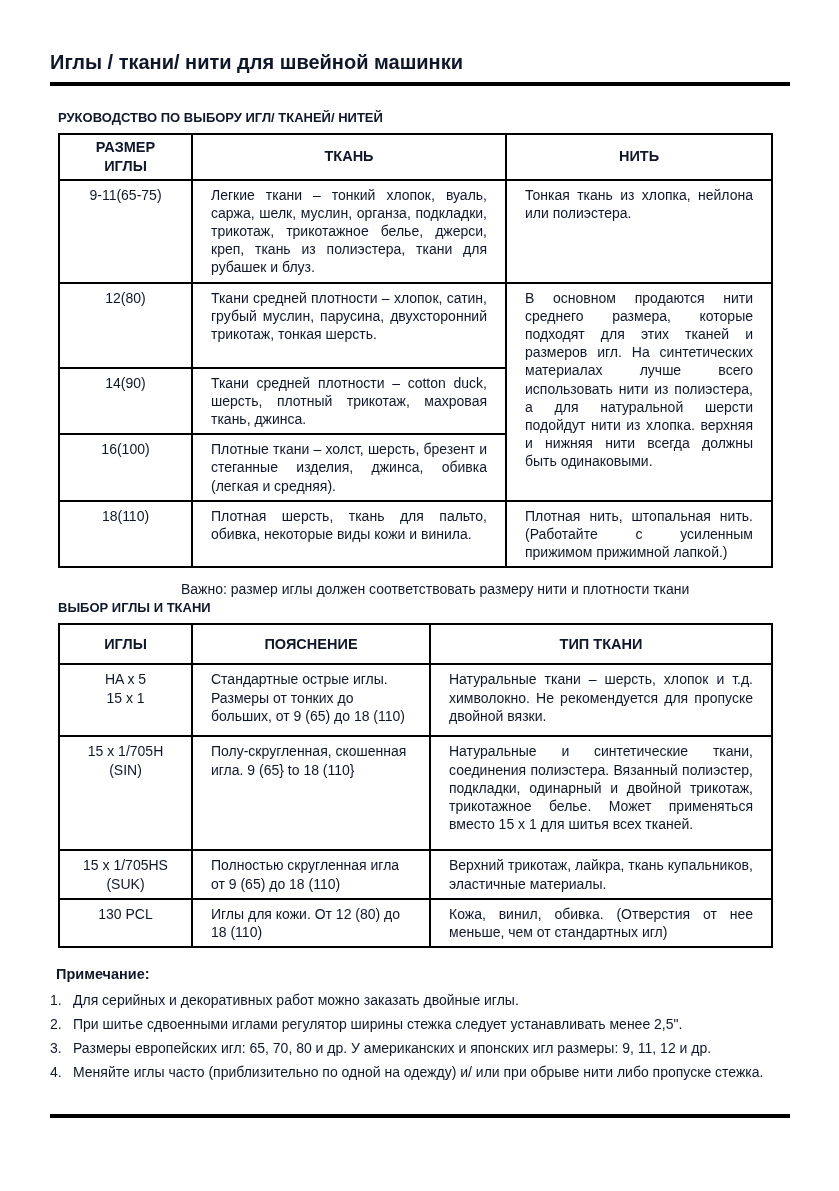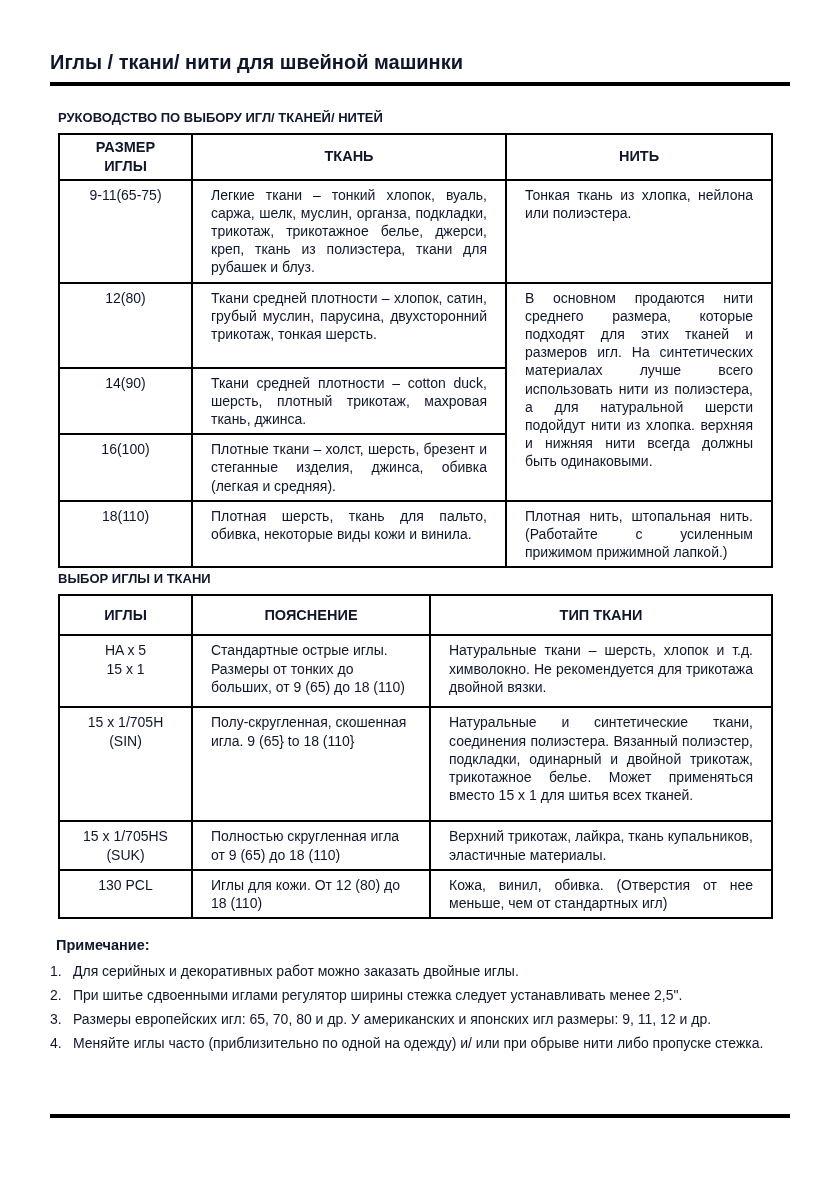--- a/index.html
+++ b/index.html
@@ -70,20 +70,21 @@
         <td class="just">Плотные ткани – холст, шерсть, брезент и стеганные изделия, джинса, обивка (легкая и средняя).</td>
       </tr>
       <tr style="height:66px">
         <td class="ctr">18(110)</td>
         <td class="just">Плотная шерсть, ткань для пальто, обивка, некоторые виды кожи и винила.</td>
         <td class="just">Плотная нить, штопальная нить. (Работайте с усиленным прижимом прижимной лапкой.)</td>
       </tr>
     </tbody>
       </table>
 
+    <div class="important-note">Важно: размер иглы должен соответствовать размеру нити и плотности ткани</div>
 
     <div class="section-heading second">ВЫБОР ИГЛЫ И ТКАНИ</div>
 
     <table>
       <colgroup>
           <col style="width:133px">
           <col style="width:238px">
           <col style="width:342px">
         </colgroup>
       <tbody>
@@ -91,21 +92,21 @@
         <th style="height:40px">ИГЛЫ</th>
         <th>ПОЯСНЕНИЕ</th>
         <th>ТИП ТКАНИ</th>
       </tr>
       <tr style="height:72px">
         <td>
           <span class="needle-line">HA x 5</span>
           <span class="needle-line">15  x 1</span>
         </td>
         <td>Стандартные острые иглы. Размеры от тонких до больших, от 9 (65) до 18 (110)</td>
-        <td class="just">Натуральные ткани – шерсть, хлопок и т.д. химволокно. Не рекомендуется для трикотажа двойной вязки.</td>
+        <td class="just">Натуральные ткани – шерсть, хлопок и т.д. химволокно. Не рекомендуется для пропуске двойной вязки.</td>
       </tr>
       <tr style="height:114px">
         <td>
           <span class="needle-line">15 x 1/705H</span>
           <span class="needle-line">(SIN)</span>
         </td>
         <td>Полу-скругленная, скошенная игла. 9 (65} to 18 (110}</td>
         <td class="just">Натуральные и синтетические ткани, соединения полиэстера. Вязанный полиэстер, подкладки, одинарный и двойной трикотаж, трикотажное белье. Может применяться вместо 15  x 1 для шитья всех тканей.</td>
       </tr>
       <tr style="height:46px">

